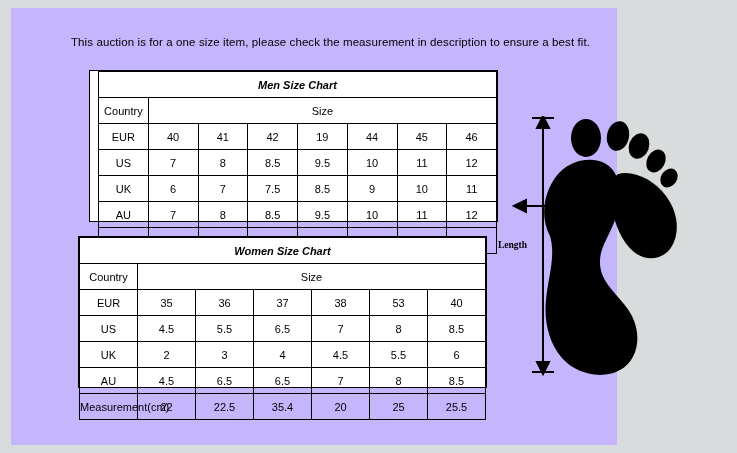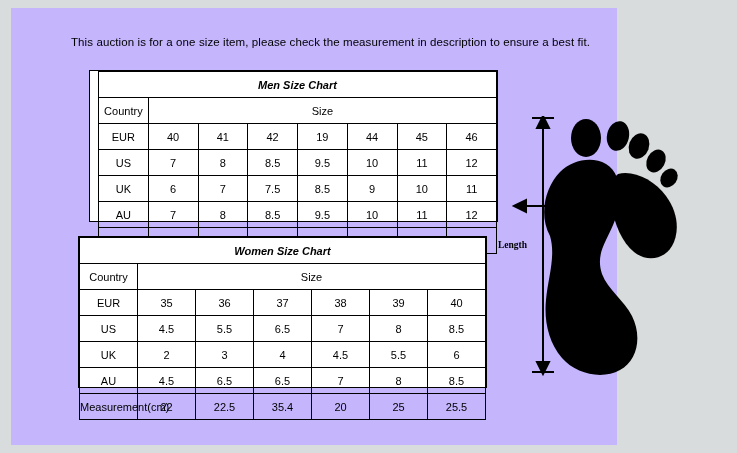--- a/index.html
+++ b/index.html
@@ -191,21 +191,21 @@
       <tr>
         <td class="country-cell">Country</td>
         <td class="size-head" colspan="6">Size</td>
       </tr>
       <tr>
         <td class="rowlabel">EUR</td>
         <td>35</td>
         <td>36</td>
         <td>37</td>
         <td>38</td>
-        <td>39</td>
+        <td>53</td>
         <td>40</td>
       </tr>
       <tr>
         <td class="rowlabel">US</td>
         <td>4.5</td>
         <td>5.5</td>
         <td>6.5</td>
         <td>7</td>
         <td>8</td>
         <td>8.5</td>

